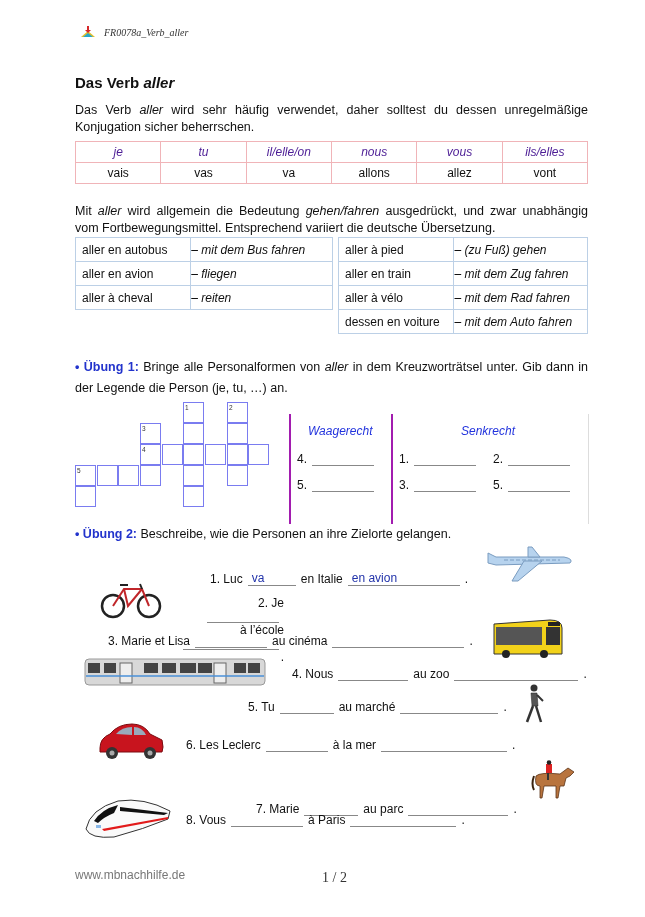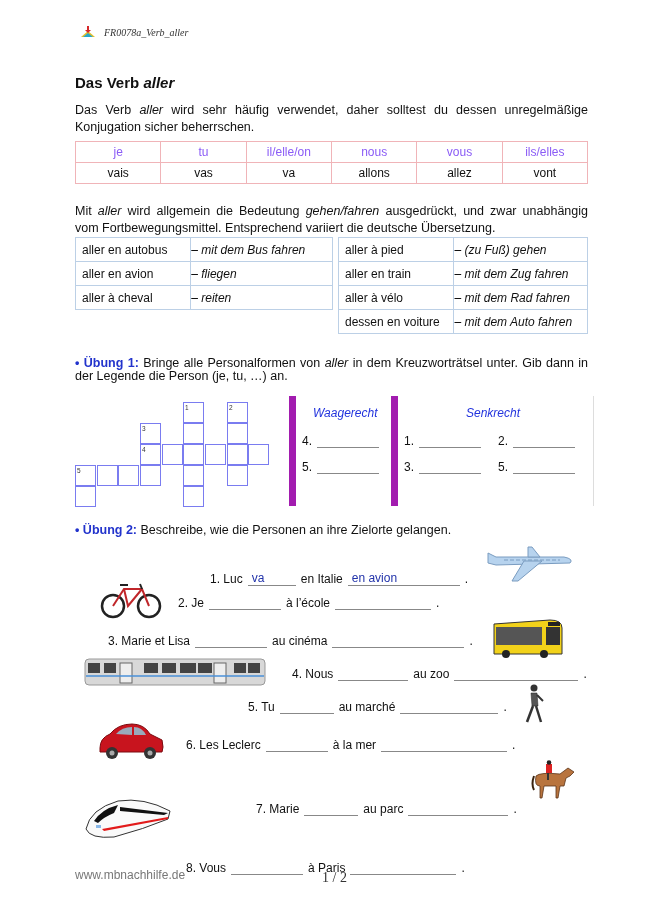--- a/index.html
+++ b/index.html
@@ -7,29 +7,29 @@
          font-family:"Liberation Sans", sans-serif; color:#111; }
   .abs { position:absolute; }
   .hdr { left:80px; top:26px; display:flex; align-items:center; gap:8px;
          font-family:"Liberation Serif", serif; font-style:italic; font-size:10px; color:#333; }
   .title { left:75px; top:74px; font-size:15px; font-weight:bold; }
   .title i { font-weight:bold; }
   .para { left:75px; width:513px; font-size:12.5px; line-height:17px; text-align:justify; }
   table { border-collapse:collapse; }
   .conj { left:75px; top:141px; width:513px; }
   .conj td { border:1px solid #f0b4b8; text-align:center; font-size:12px; height:20px; padding:0; width:16.66%; }
-  .conj .pro td { color:#8b5cf6; }
+  .conj .pro td { color:#4c1d95; font-style:italic; }
   .trans { top:237px; }
   .trans td { border:1px solid #bcd0e6; font-size:12px; height:23px; padding:0 6px; white-space:nowrap;margin-left:8px; }
   .trans td.de { font-style:italic; padding-left:0; }
-  .ex { left:75px; font-size:12.5px; line-height:13px; width:513px; }
+  .ex { left:75px; font-size:12.5px; line-height:21px; width:513px; }
   .ex b { color:#2233cc; }
   .cw-cell { position:absolute; width:21px; height:21px; border:1.5px solid #7a7cf0; box-sizing:border-box; background:#fff; }
   .cw-num { position:absolute; font-size:6.5px; left:1px; top:1px; color:#333; }
-  .legend { top:396px; height:110px; border-left:7px solid #a21caf; }
+  .legend { top:414px; height:110px; border-left:2px solid #a21caf; }
   .lg-title { color:#2233dd; font-style:italic; font-size:12px; position:absolute; }
   .lg-item { position:absolute; font-size:12px; display:flex; align-items:flex-end; }
   .blank { display:inline-block; border-bottom:1px solid #888; margin-left:5px; height:12px; }
   .sent { position:absolute; font-size:12px; display:flex; align-items:flex-end; white-space:nowrap; }
   .sent .blank { margin:0 5px; position:relative; }
   .ans { position:absolute; left:4px; bottom:0px; color:#2233aa; font-size:12px; }
   .footer-url { left:75px; top:868px; font-size:12px; color:#777; }
   .footer-page { left:322px; top:870px; font-family:"Liberation Serif", serif; font-size:14px; color:#333; }
 </style>
 </head>
@@ -203,21 +203,21 @@
     </span>
   <span>.</span>
 </div>
 <svg class="abs" style="left:484px; top:543px;" width="92" height="40" viewBox="0 0 92 40">
   <path d="M4,10 L12,14 L80,14 Q90,16 86,20 L12,22 L4,20 Z" fill="#b7d3ee" stroke="#7a9cc0" stroke-width="1"></path>
   <polygon points="40,18 58,18 34,38 28,38" fill="#b7d3ee" stroke="#7a9cc0"></polygon>
   <polygon points="44,14 56,14 48,4 44,4" fill="#b7d3ee" stroke="#7a9cc0"></polygon>
   <line x1="20" y1="17" x2="76" y2="17" stroke="#7a9cc0" stroke-dasharray="4,2"></line>
 </svg>
 
-<div class="sent" style="left:178px; top:596px;">
+<div class="sent" style="left:178px; top:596px;flex-direction:column;">
   <span>2. Je</span>
   <span class="blank" style="width:72px;">
       <span class="ans"></span>
     </span>
   <span>à l’école</span>
   <span class="blank" style="width:96px;">
       <span class="ans"></span>
     </span>
   <span>.</span>
 </div>
@@ -328,21 +328,21 @@
   <span>.</span>
 </div>
 <svg class="abs" style="left:530px; top:760px;" width="46" height="40" viewBox="0 0 46 40">
   <path d="M6,16 Q10,12 30,14 L38,8 L44,12 L40,16 L36,18 L34,26 L30,26 L28,38 L26,38 L26,26 L14,26 L12,38 L10,38 L10,26 Q4,26 6,16 Z" fill="#b8743e" stroke="#5a3418" stroke-width="0.8"></path>
   <path d="M4,16 Q1,24 4,30" fill="none" stroke="#3a2410" stroke-width="2"></path>
   <rect x="16" y="4" width="6" height="9" fill="#d22"></rect>
   <circle cx="19" cy="2.5" r="2.3" fill="#222"></circle>
   <line x1="18" y1="13" x2="18" y2="20" stroke="#333" stroke-width="2"></line>
 </svg>
 
-<div class="sent" style="left:186px; top:813px;margin-top:48px;">
+<div class="sent" style="left:186px; top:813px;">
   <span>8. Vous</span>
   <span class="blank" style="width:72px;">
       <span class="ans"></span>
     </span>
   <span>à Paris</span>
   <span class="blank" style="width:106px;">
       <span class="ans"></span>
     </span>
   <span>.</span>
 </div>

